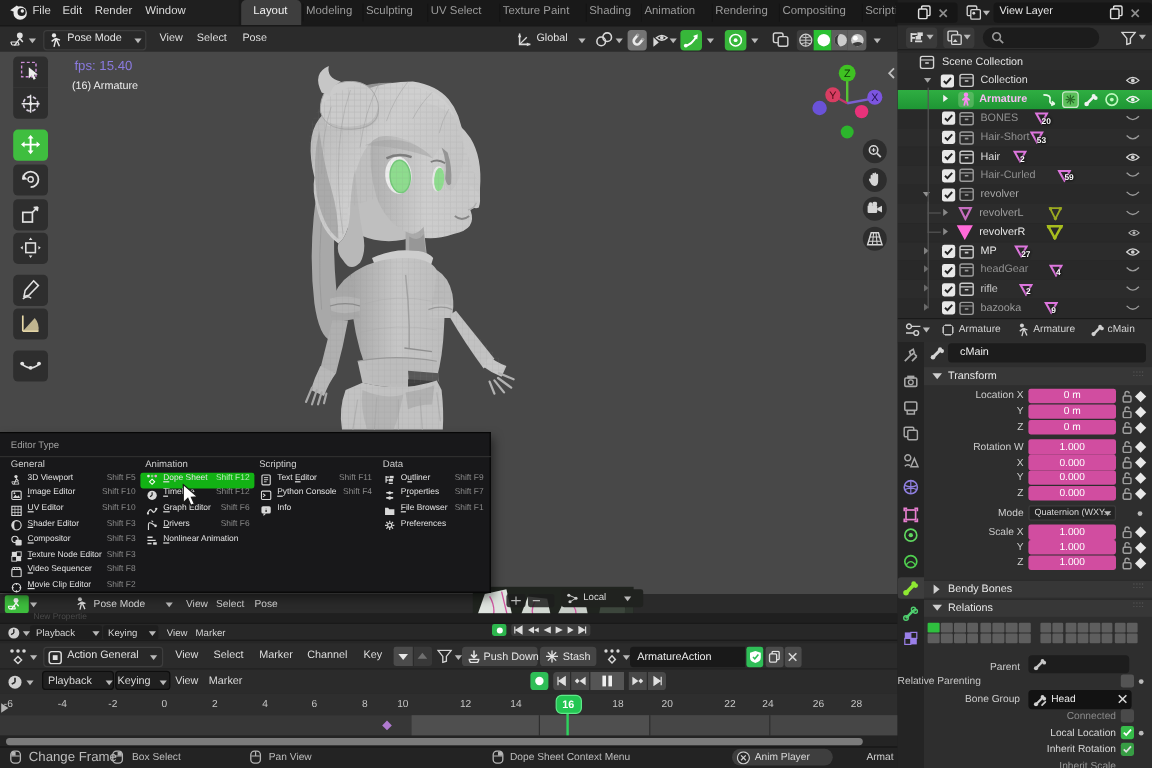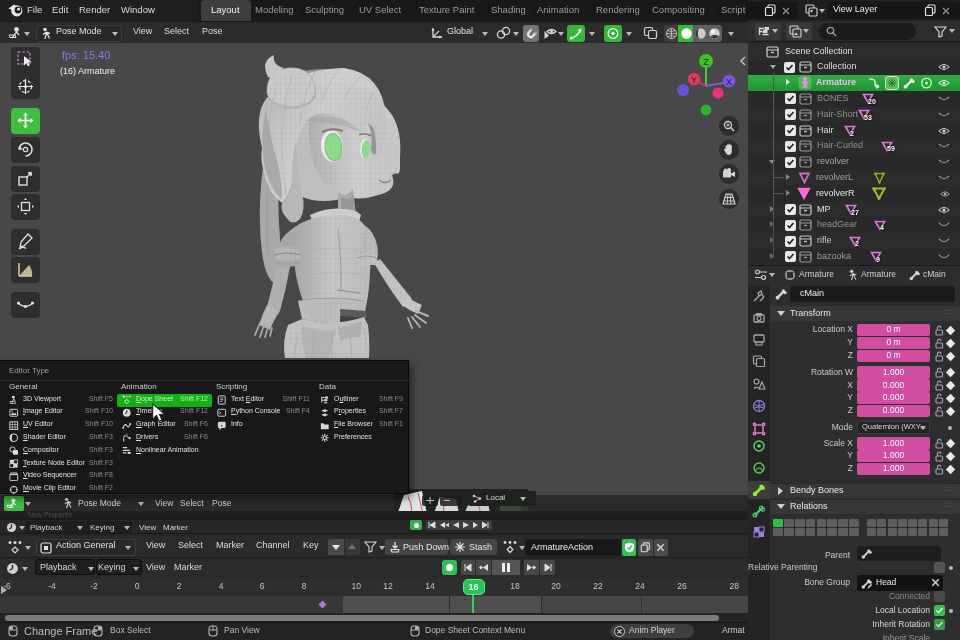--- a/index.html
+++ b/index.html
@@ -551,29 +551,29 @@
 
     <div class="abs" style="left:0;top:83px;width:748px;height:18px;background:#2e2e2e;"></div>
     <span class="t abs" style="left:-8px;top:86px;width:30px;text-align:center;font-size:8.5px;color:#c6c6c6;">-6</span>
     <span class="t abs" style="left:37px;top:86px;width:30px;text-align:center;font-size:8.5px;color:#c6c6c6;">-4</span>
     <span class="t abs" style="left:79px;top:86px;width:30px;text-align:center;font-size:8.5px;color:#c6c6c6;">-2</span>
     <span class="t abs" style="left:122px;top:86px;width:30px;text-align:center;font-size:8.5px;color:#c6c6c6;">0</span>
     <span class="t abs" style="left:164px;top:86px;width:30px;text-align:center;font-size:8.5px;color:#c6c6c6;">2</span>
     <span class="t abs" style="left:206px;top:86px;width:30px;text-align:center;font-size:8.5px;color:#c6c6c6;">4</span>
     <span class="t abs" style="left:247px;top:86px;width:30px;text-align:center;font-size:8.5px;color:#c6c6c6;">6</span>
     <span class="t abs" style="left:289px;top:86px;width:30px;text-align:center;font-size:8.5px;color:#c6c6c6;">8</span>
-    <span class="t abs" style="left:331px;top:86px;width:30px;text-align:right;font-size:8.5px;color:#c6c6c6;">10</span>
+    <span class="t abs" style="left:331px;top:86px;width:30px;text-align:left;font-size:8.5px;color:#c6c6c6;">10</span>
     <span class="t abs" style="left:373px;top:86px;width:30px;text-align:center;font-size:8.5px;color:#c6c6c6;">12</span>
     <span class="t abs" style="left:415px;top:86px;width:30px;text-align:center;font-size:8.5px;color:#c6c6c6;">14</span>
     <span class="t abs" style="left:500px;top:86px;width:30px;text-align:center;font-size:8.5px;color:#c6c6c6;">18</span>
     <span class="t abs" style="left:541px;top:86px;width:30px;text-align:center;font-size:8.5px;color:#c6c6c6;">20</span>
-    <span class="t abs" style="left:583px;top:86px;width:30px;text-align:center;font-size:8.5px;color:#c6c6c6;">22</span>
+    <span class="t abs" style="left:583px;top:86px;width:30px;text-align:right;font-size:8.5px;color:#c6c6c6;">22</span>
     <span class="t abs" style="left:625px;top:86px;width:30px;text-align:center;font-size:8.5px;color:#c6c6c6;">24</span>
     <span class="t abs" style="left:667px;top:86px;width:30px;text-align:center;font-size:8.5px;color:#c6c6c6;">26</span>
-    <span class="t abs" style="left:709px;top:86px;width:30px;text-align:right;font-size:8.5px;color:#c6c6c6;">28</span>
+    <span class="t abs" style="left:709px;top:86px;width:30px;text-align:left;font-size:8.5px;color:#c6c6c6;">28</span>
     <div class="abs" style="left:463px;top:84px;width:22px;height:16px;background:#24c653;border:1.5px solid #5fe98a;border-radius:5px;"></div>
     <span class="t abs" style="left:463px;top:87px;width:21px;text-align:center;color:#ffffff;font-weight:bold;font-size:9px;">16</span>
 
     <div class="abs" style="left:0;top:101px;width:748px;height:17px;background:#373737;"></div>
     <div class="abs" style="left:343px;top:101px;width:198px;height:17px;background:#4f4f4f;"></div>
     <div class="abs" style="left:541px;top:101px;width:207px;height:17px;background:#464646;"></div>
     <div class="abs" style="left:449px;top:101px;width:1px;height:17px;background:#2e2e2e;"></div>
     <div class="abs" style="left:541px;top:101px;width:1px;height:17px;background:#2e2e2e;"></div>
     <div class="abs" style="left:641px;top:101px;width:1px;height:17px;background:#2e2e2e;"></div>
     <div class="abs" style="left:472px;top:100px;width:2px;height:18px;background:#2dd35d;"></div>

